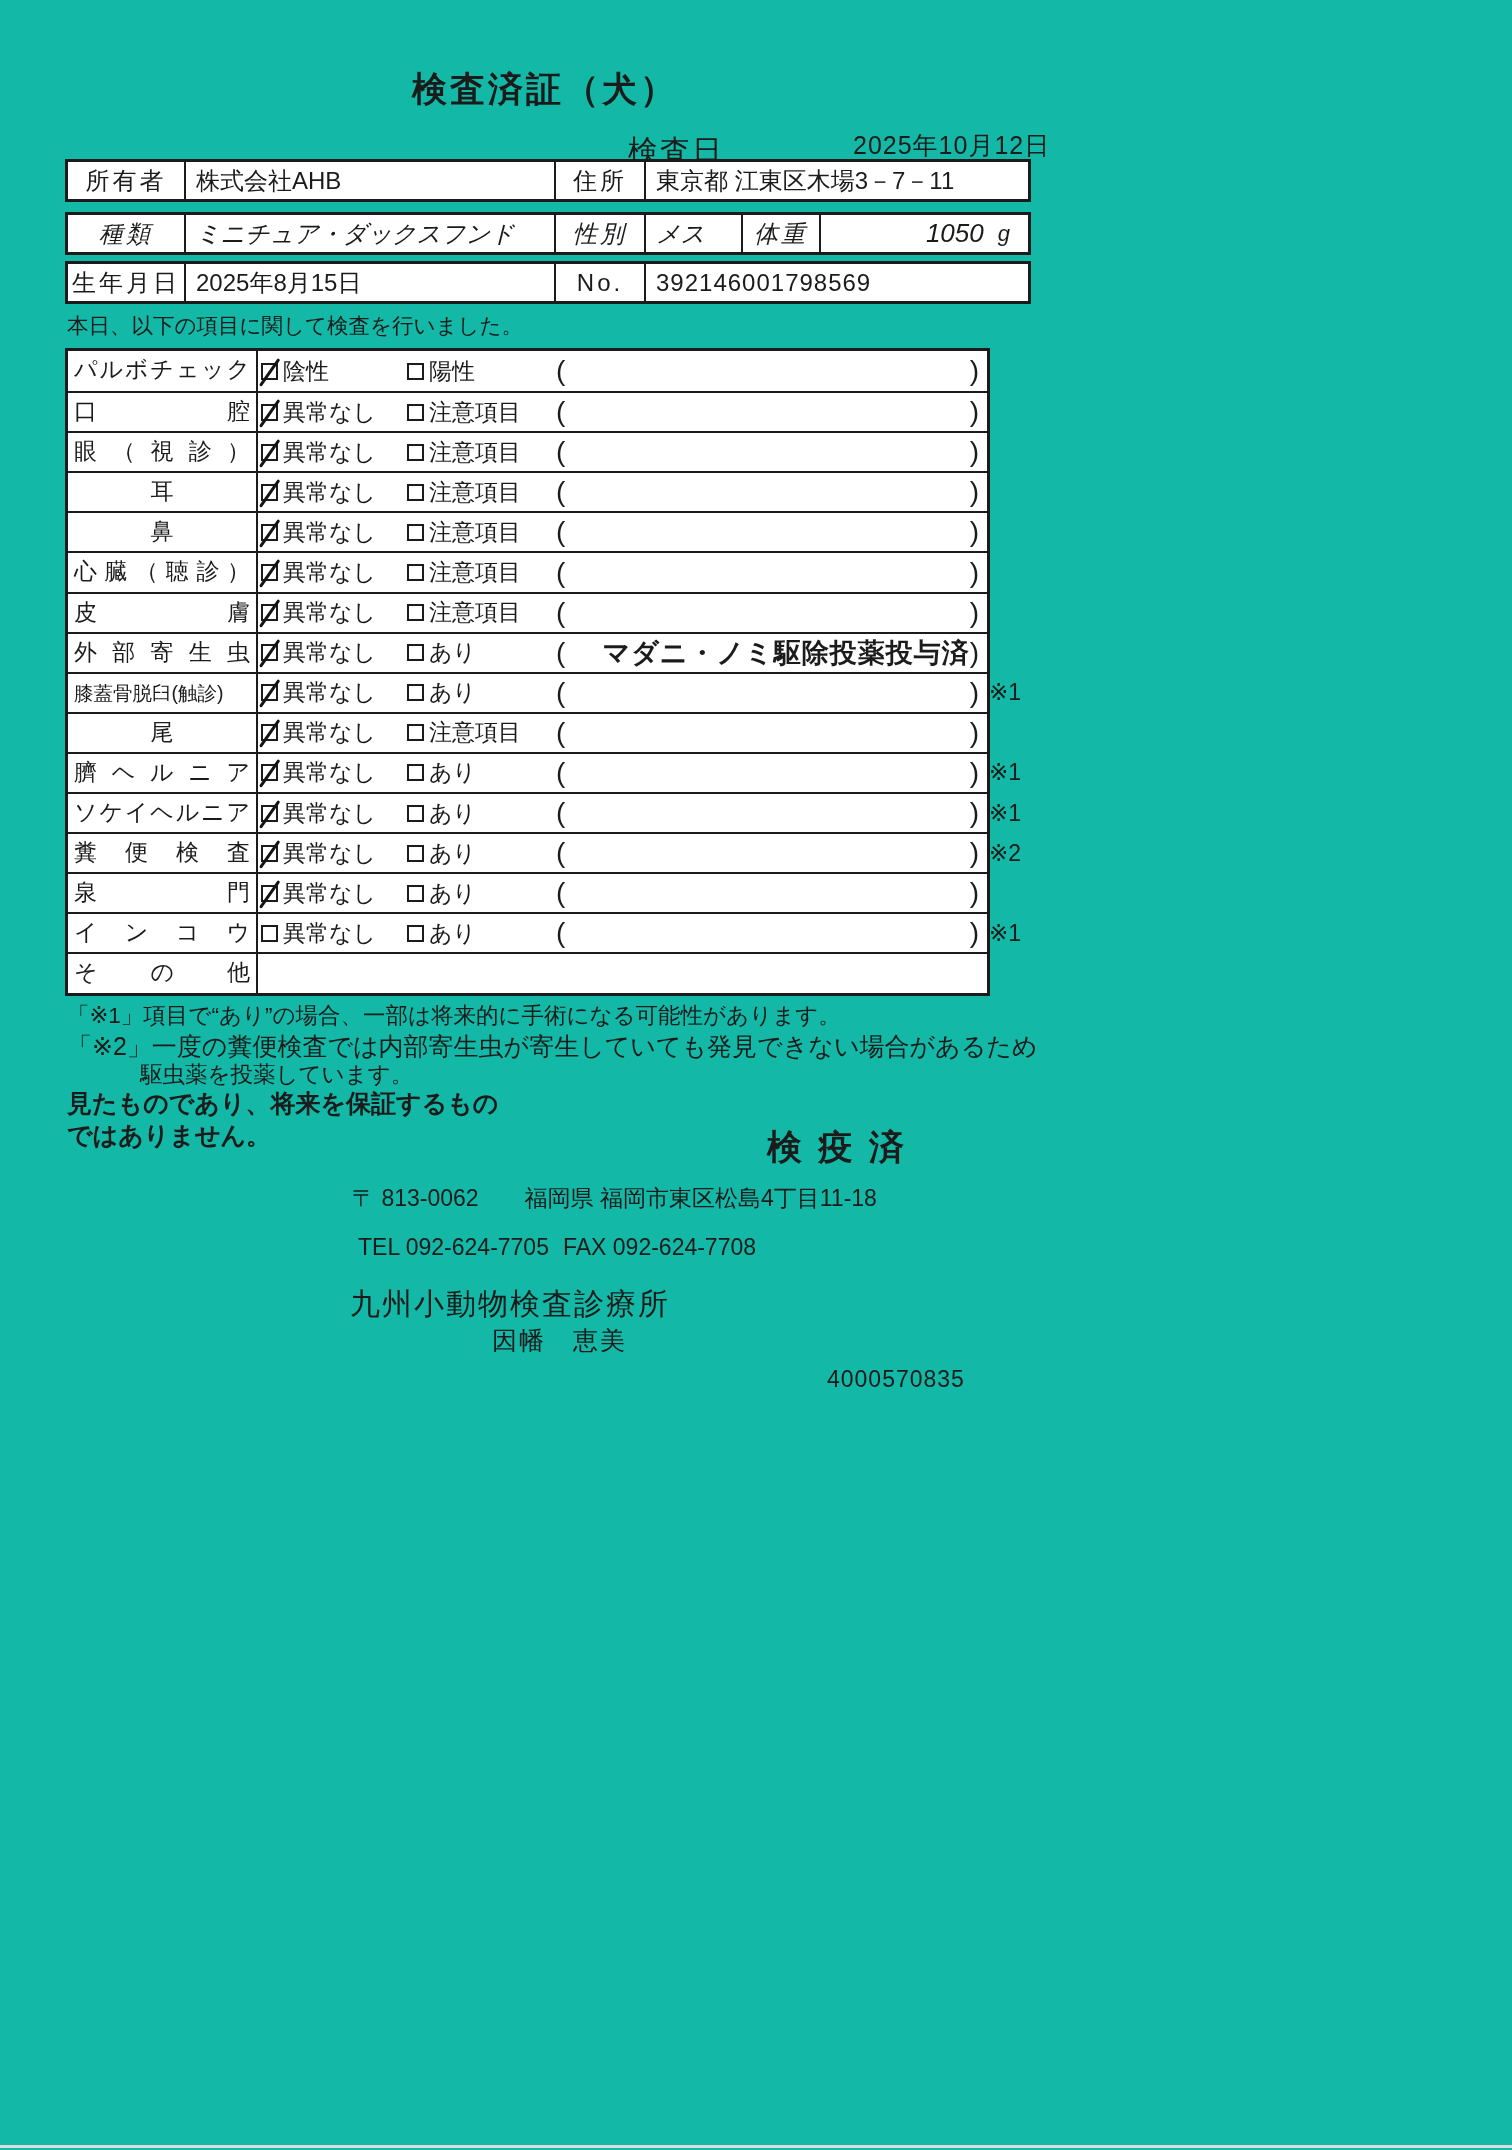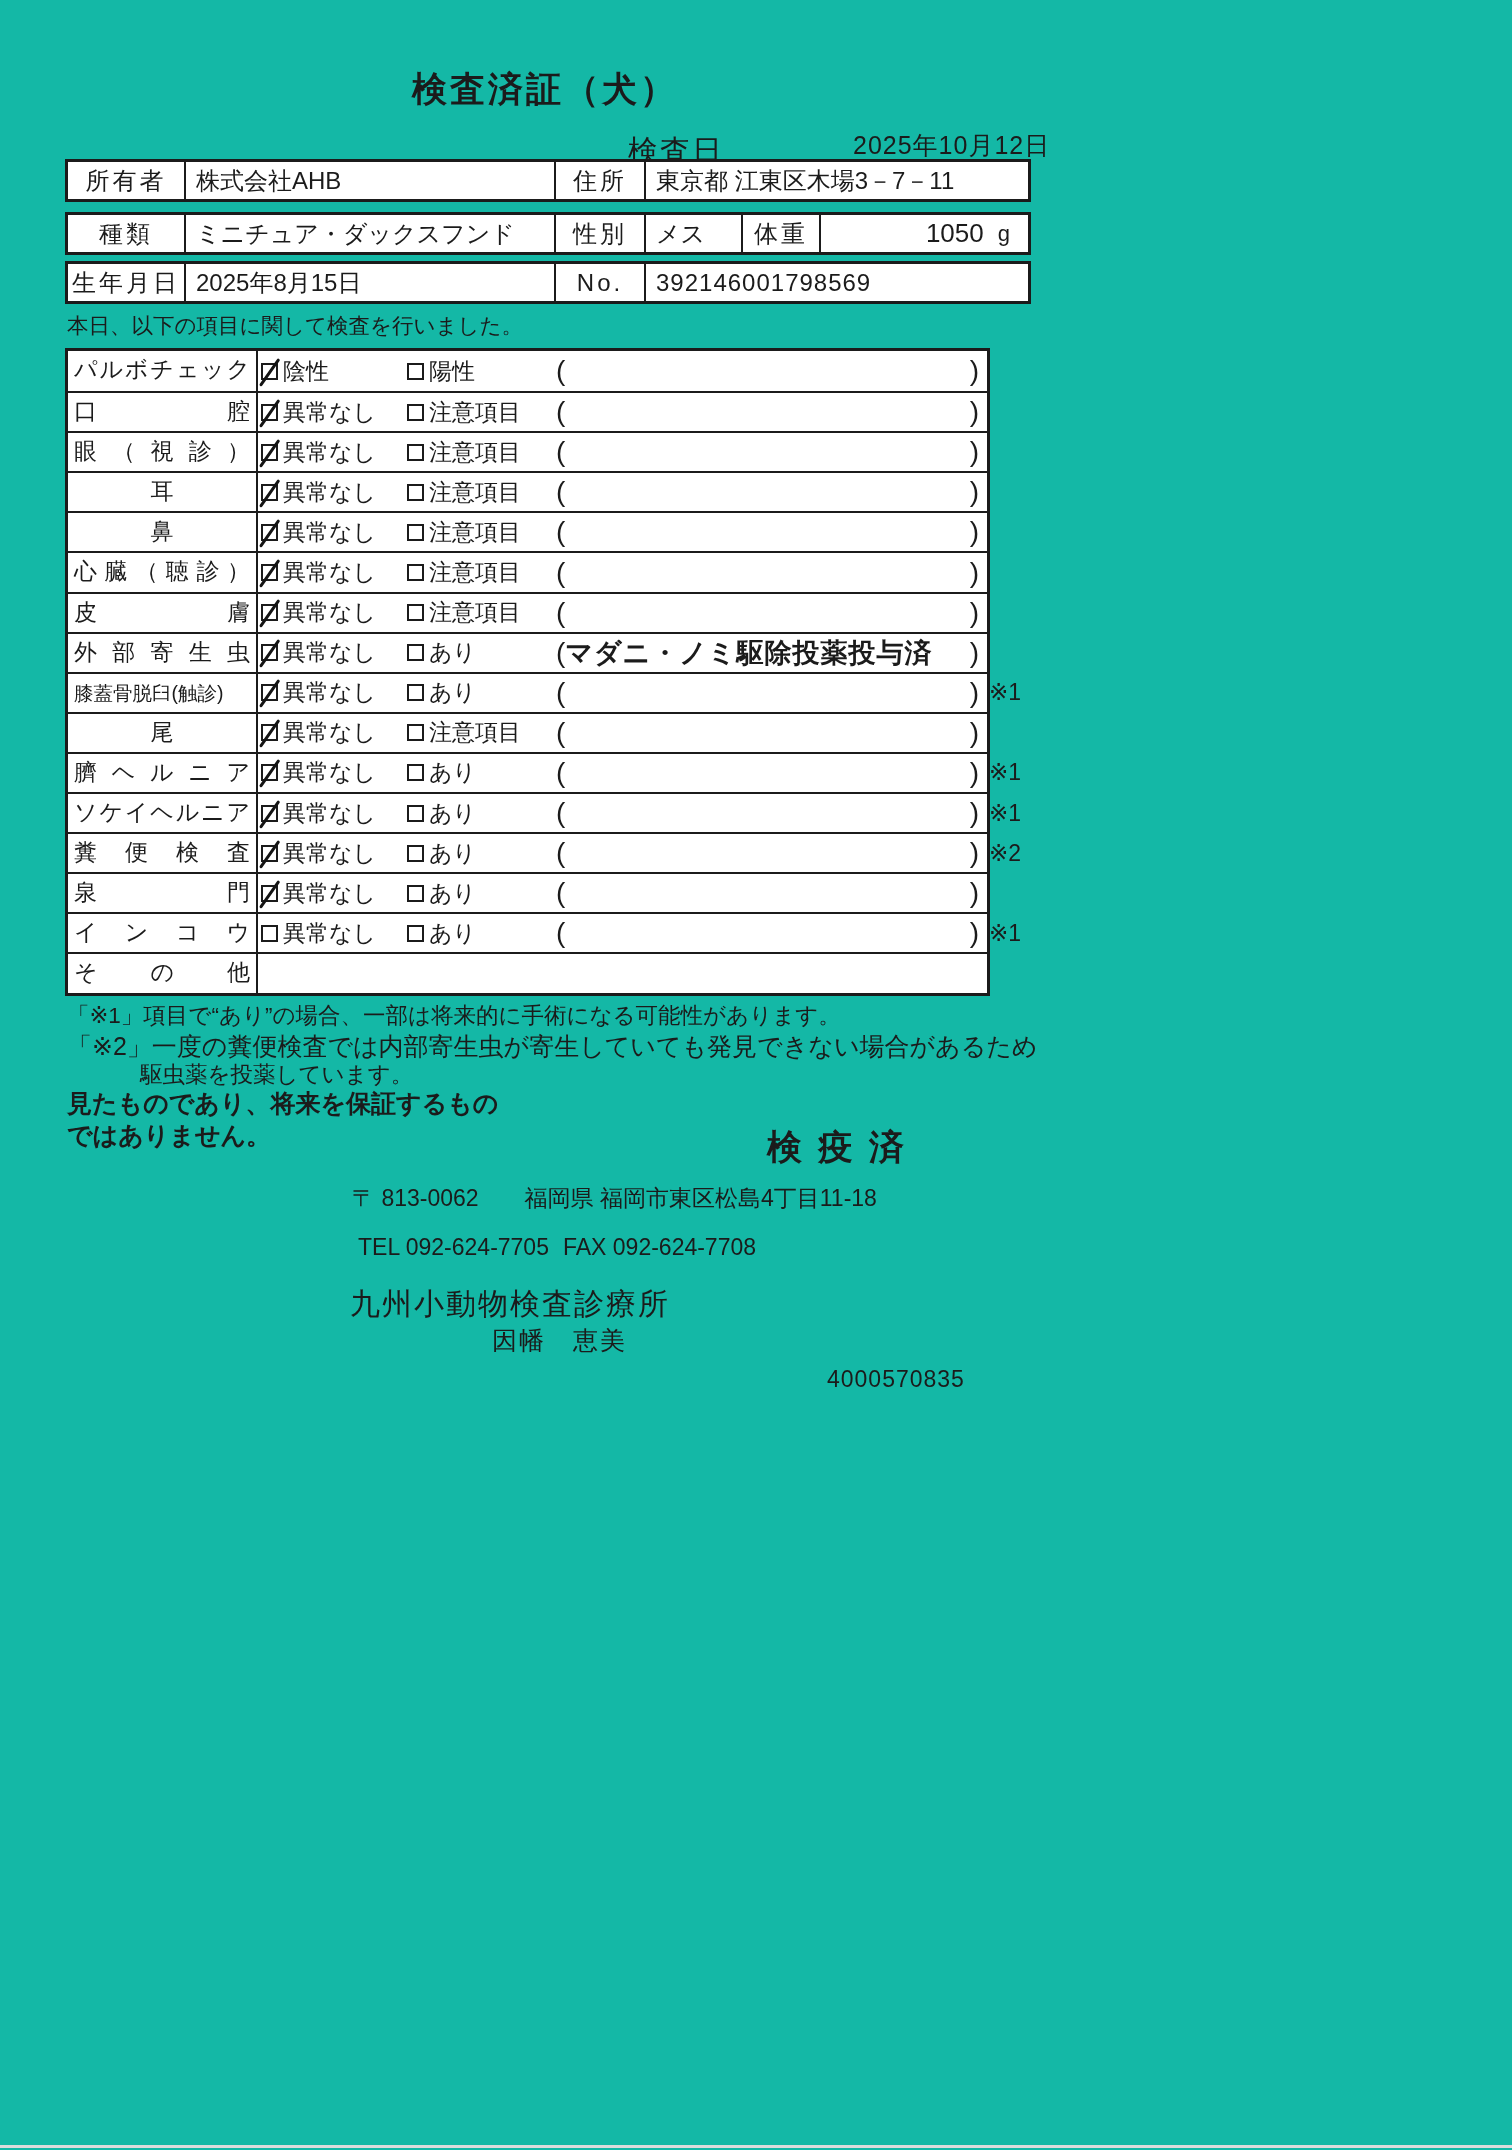--- a/index.html
+++ b/index.html
@@ -10,21 +10,21 @@
   
   .title { position:absolute; top:66px; left:0; width:1090px; text-align:center;
            font-size:35px; font-weight:700; letter-spacing:3px; }
   .insp-date-label { position:absolute; left:628px; top:131px; font-size:30px; letter-spacing:2px; }
   .insp-date-value { position:absolute; left:853px; top:129px; font-size:25px; letter-spacing:1px; }
 
   
   .tbl { position:absolute; left:65px; width:966px; height:43px; border:3px solid #1b1b1b;
          display:flex; align-items:stretch; background:#fff; }
   .owner-table { top:159px; }
-  .pet-row1 { top:212px; }
+  .pet-row1 { top:212px;font-style:italic; }
   .pet-row2 { top:261px; }
   .tbl .cell { display:flex; align-items:center; border-right:2.5px solid #1b1b1b; overflow:hidden; }
   .tbl .cell:last-child { border-right:none; }
   .tbl .label { justify-content:center; font-size:24px; letter-spacing:3px; }
   .tbl .value { padding-left:10px; font-size:24px; }
   .w118{width:118px;flex:none} .w370{width:370px;flex:none} .w90{width:90px;flex:none}
   .w97{width:97px;flex:none} .w78{width:78px;flex:none} .flex1{flex:1}
   .breed { font-size:21px; }
   .sexval { font-size:25px; }
   .numval { font-size:27px; letter-spacing:1px; }
@@ -45,21 +45,21 @@
   .item.plain { font-size:19.5px; letter-spacing:0; line-height:38px; }
   .opt { display:flex; align-items:center; gap:5px; }
   .opt1 { width:140px; flex:none; padding-left:3px; }
   .opt2 { width:150px; flex:none; padding-left:9px; }
   .cb-label { font-size:23px; white-space:nowrap; }
   .cb { position:relative; width:17px; height:17px; border:2.5px solid #1b1b1b; flex:none; background:#fff; }
   .cb.checked::before { content:""; position:absolute; left:-10px; top:6px; width:33px; height:2.6px;
                         background:#141414; transform:rotate(-55deg); border-radius:2px; }
   .paren { flex:1; display:flex; align-items:center; padding:0 8px; }
   .p-open,.p-close { font-size:28px; font-weight:400; }
-  .p-text { flex:1; text-align:left; font-size:27px; font-weight:700; letter-spacing:1px; white-space:nowrap; }
+  .p-text { flex:1; text-align:right; font-size:27px; font-weight:700; letter-spacing:1px; white-space:nowrap; }
   .row-mark { position:absolute; right:-50px; top:0; height:100%; width:48px;
               display:flex; align-items:center; font-size:23px; }
 
   
   .note1 { position:absolute; left:67px; top:1000px; font-size:22.5px; }
   .note2a { position:absolute; left:67px; top:1030px; font-size:25px; }
   .note2b { position:absolute; left:140px; top:1059px; font-size:22.5px; }
 
   .disclaimer { position:absolute; left:67px; top:1088px; font-size:25px; font-weight:700; line-height:1.26; }
   .disclaimer span { display:block; }

